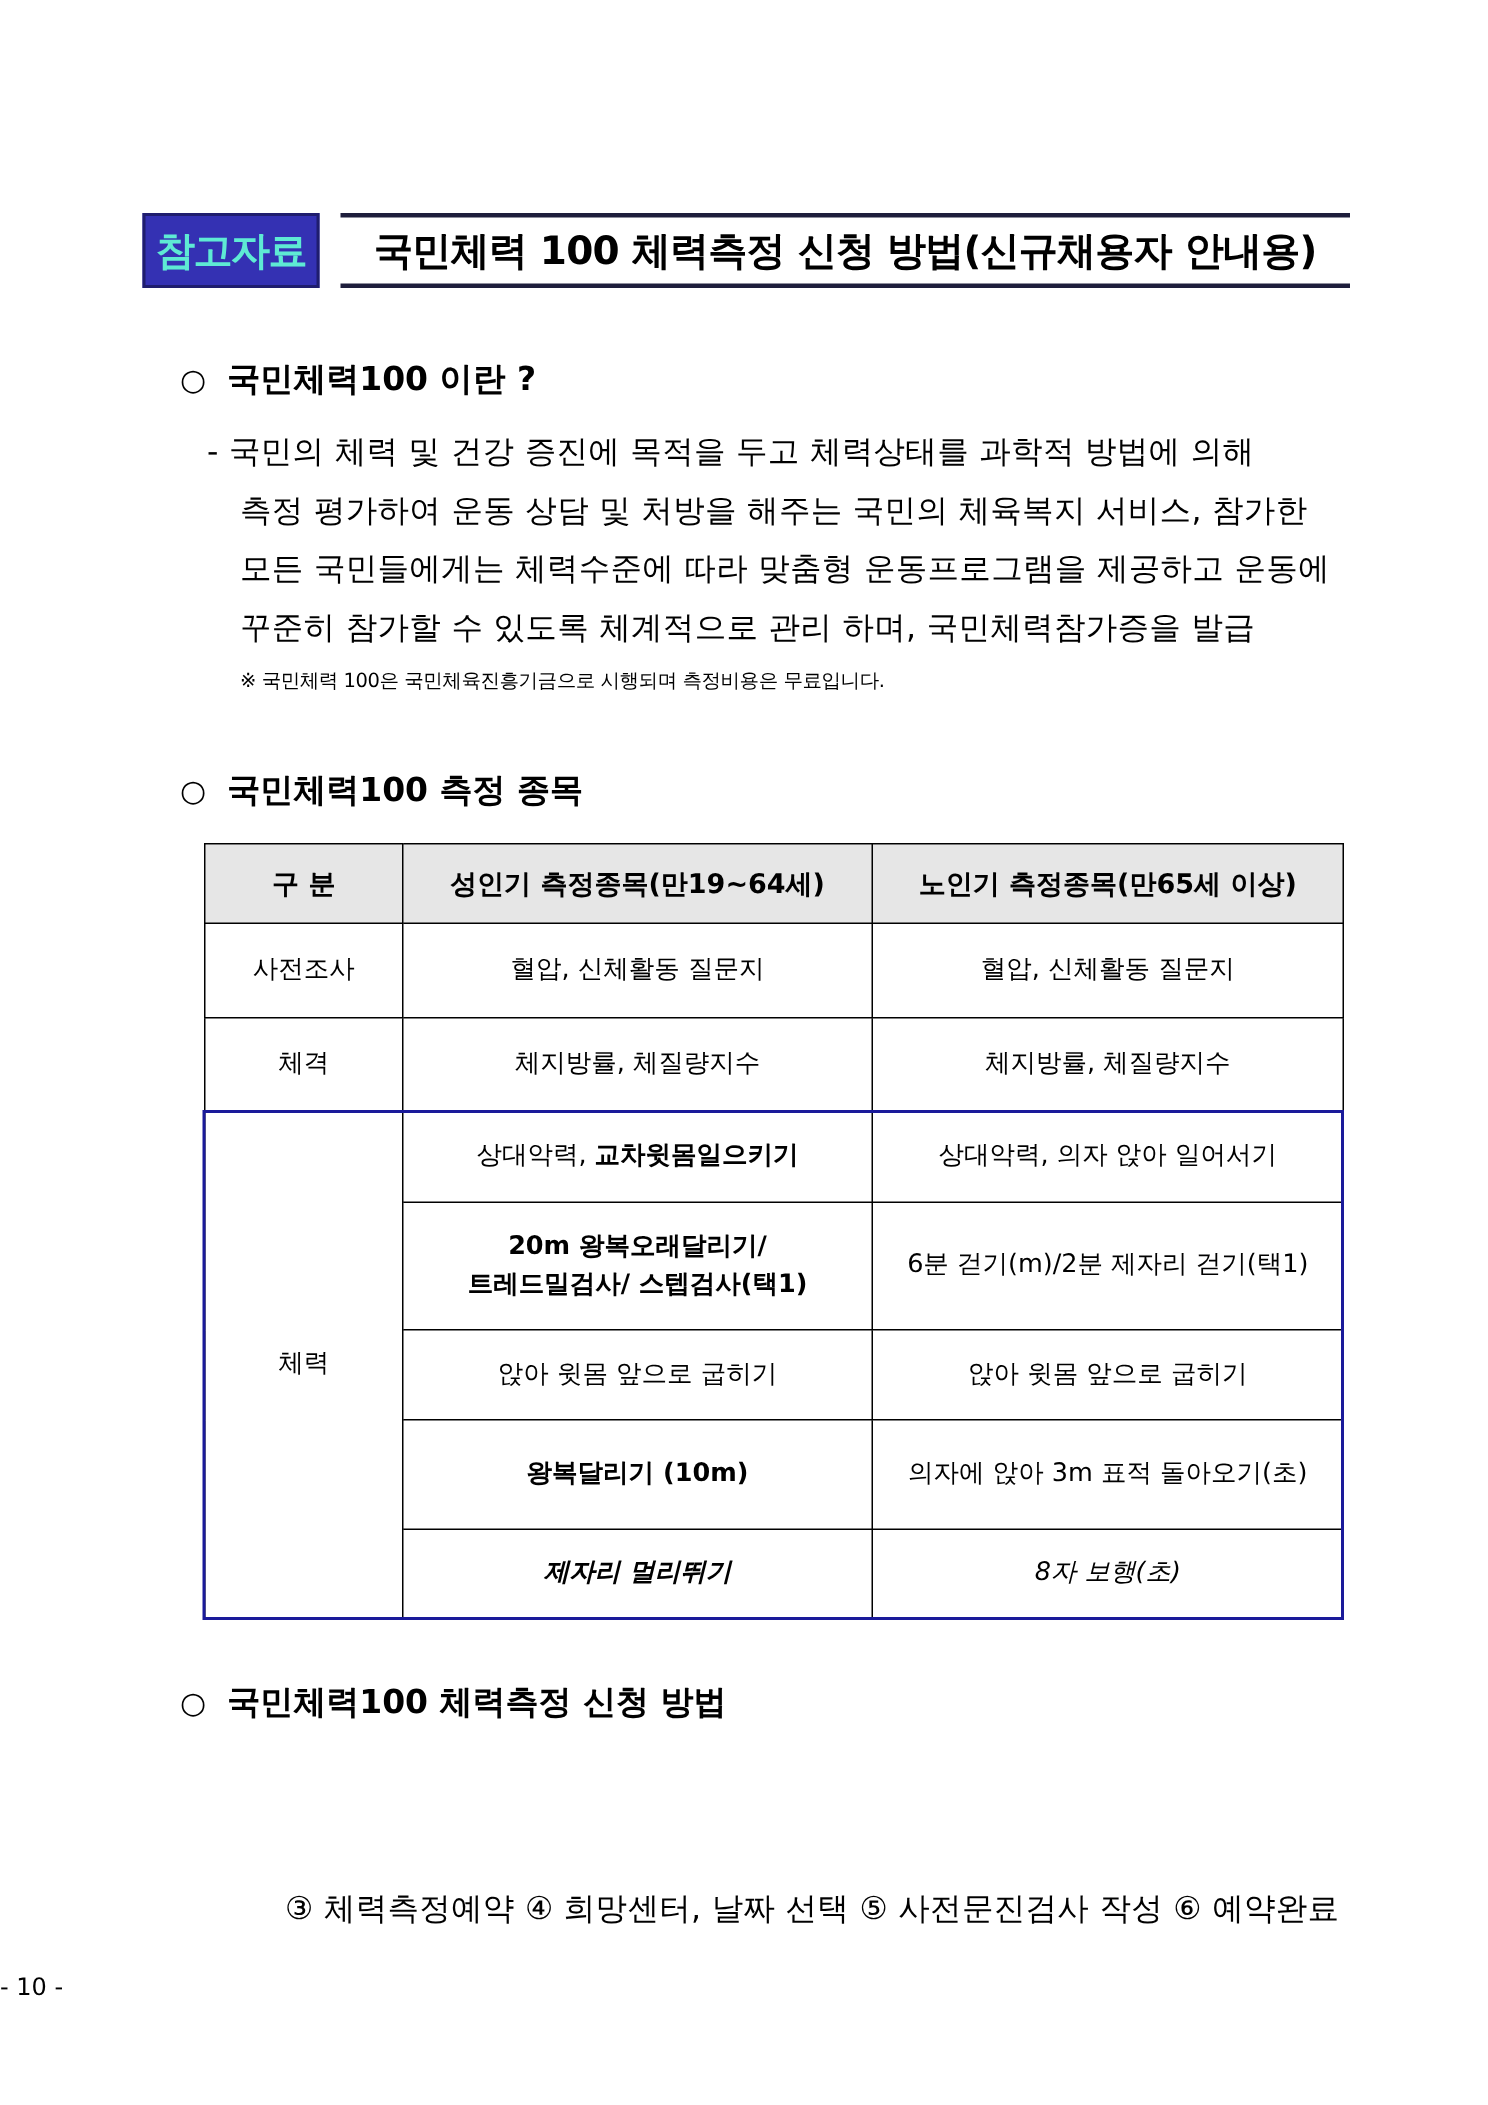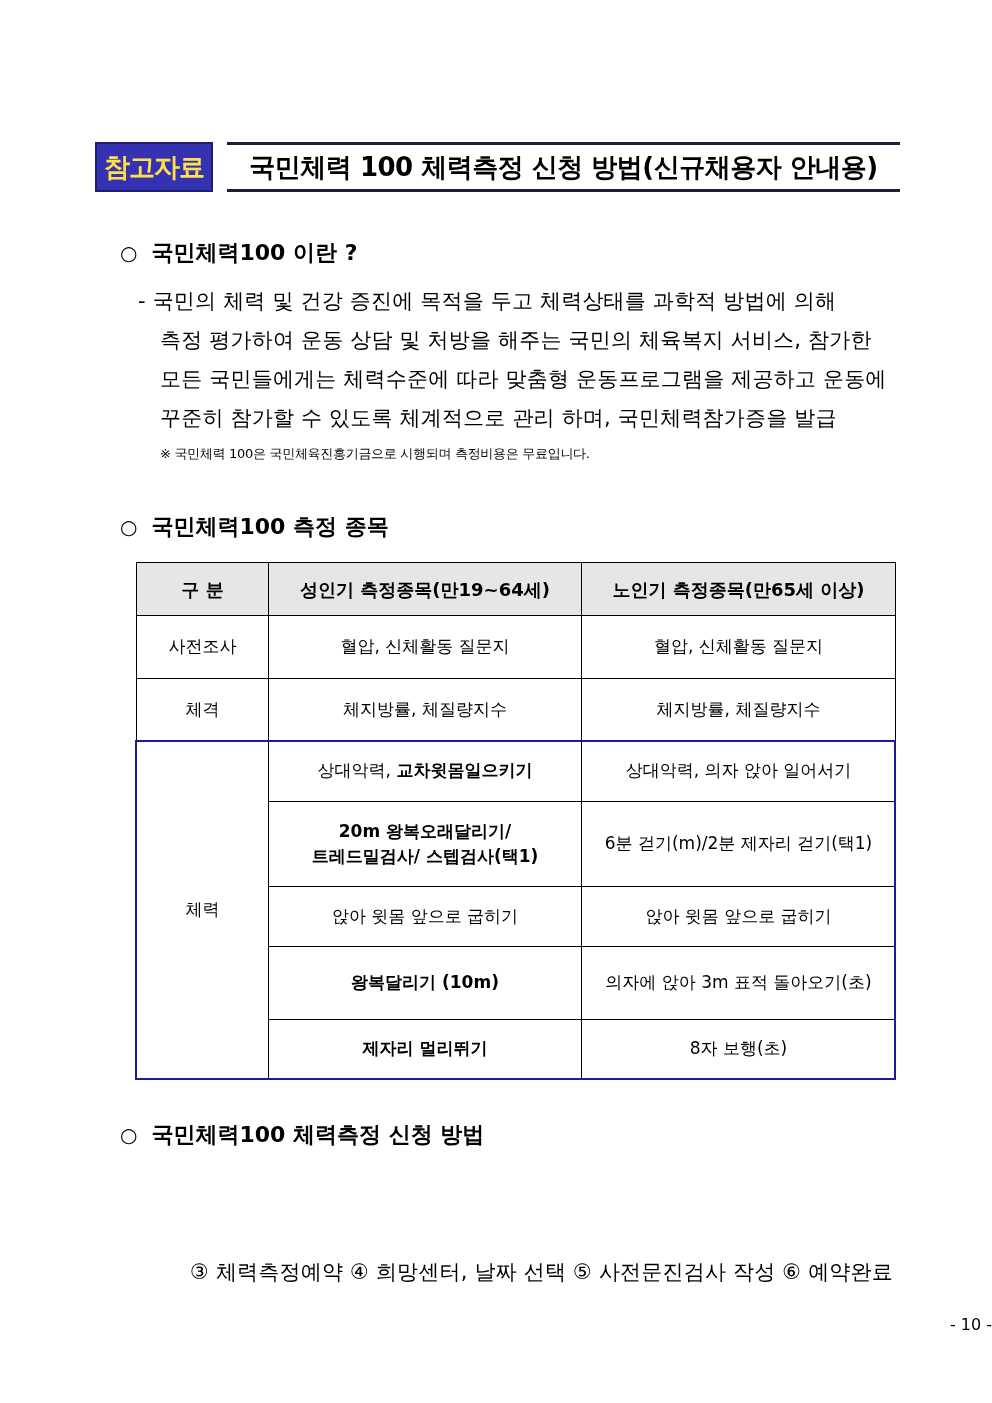--- a/index.html
+++ b/index.html
@@ -18,21 +18,21 @@
     .page { position: absolute; left: 0; top: 0; width: 992px; height: 1403px; }
 
     
     .title-badge {
       position: absolute;
       left: 95px; top: 142px;
       width: 118px; height: 50px;
       background: #3431b3;
       border: 2px solid #1f1d6e;
       box-sizing: border-box;
-      color: #fde047;
+      color: #5eead4;
       font-family: "DejaVu Sans", sans-serif;
       font-weight: bold;
       font-size: 26px;
       letter-spacing: -1px;
       display: flex; align-items: center; justify-content: center;
     }
     .title-box {
       position: absolute;
       left: 227px; top: 142px;
       width: 673px; height: 50px;
@@ -102,21 +102,21 @@
       width: 761px; height: 340px;
       border: 2px solid #1a1a9a;
       box-sizing: border-box;
       pointer-events: none;
     }
 
     .page-number {
       position: absolute;
       left: 0; top: 1315px;
       width: 992px;
-      text-align: right;
+      text-align: left;
       font-size: 16px;
     }
   </style>
 </head>
 <body>
 
 <div class="page">
 
   <div class="title-badge">참고자료</div>
   <div class="title-box">국민체력 100 체력측정 신청 방법(신규채용자 안내용)</div>
@@ -173,21 +173,21 @@
         <td>6분 걷기(m)/2분 제자리 걷기(택1)</td>
       </tr>
       <tr style="height:60px;">
         <td>앉아 윗몸 앞으로 굽히기</td>
         <td>앉아 윗몸 앞으로 굽히기</td>
       </tr>
       <tr style="height:73px;">
         <td class="bold">왕복달리기 (10m)</td>
         <td>의자에 앉아 3m 표적 돌아오기(초)</td>
       </tr>
-      <tr style="height:59px;">
+      <tr style="height:59px;font-style:italic;">
         <td class="bold">제자리 멀리뛰기</td>
         <td>8자 보행(초)</td>
       </tr>
     </tbody>
   </table>
   <div class="blue-frame"></div>
 
   <div class="section-head" style="top:1120px;">
     <span class="bullet">○</span>
     <span>국민체력100 체력측정 신청 방법</span>

